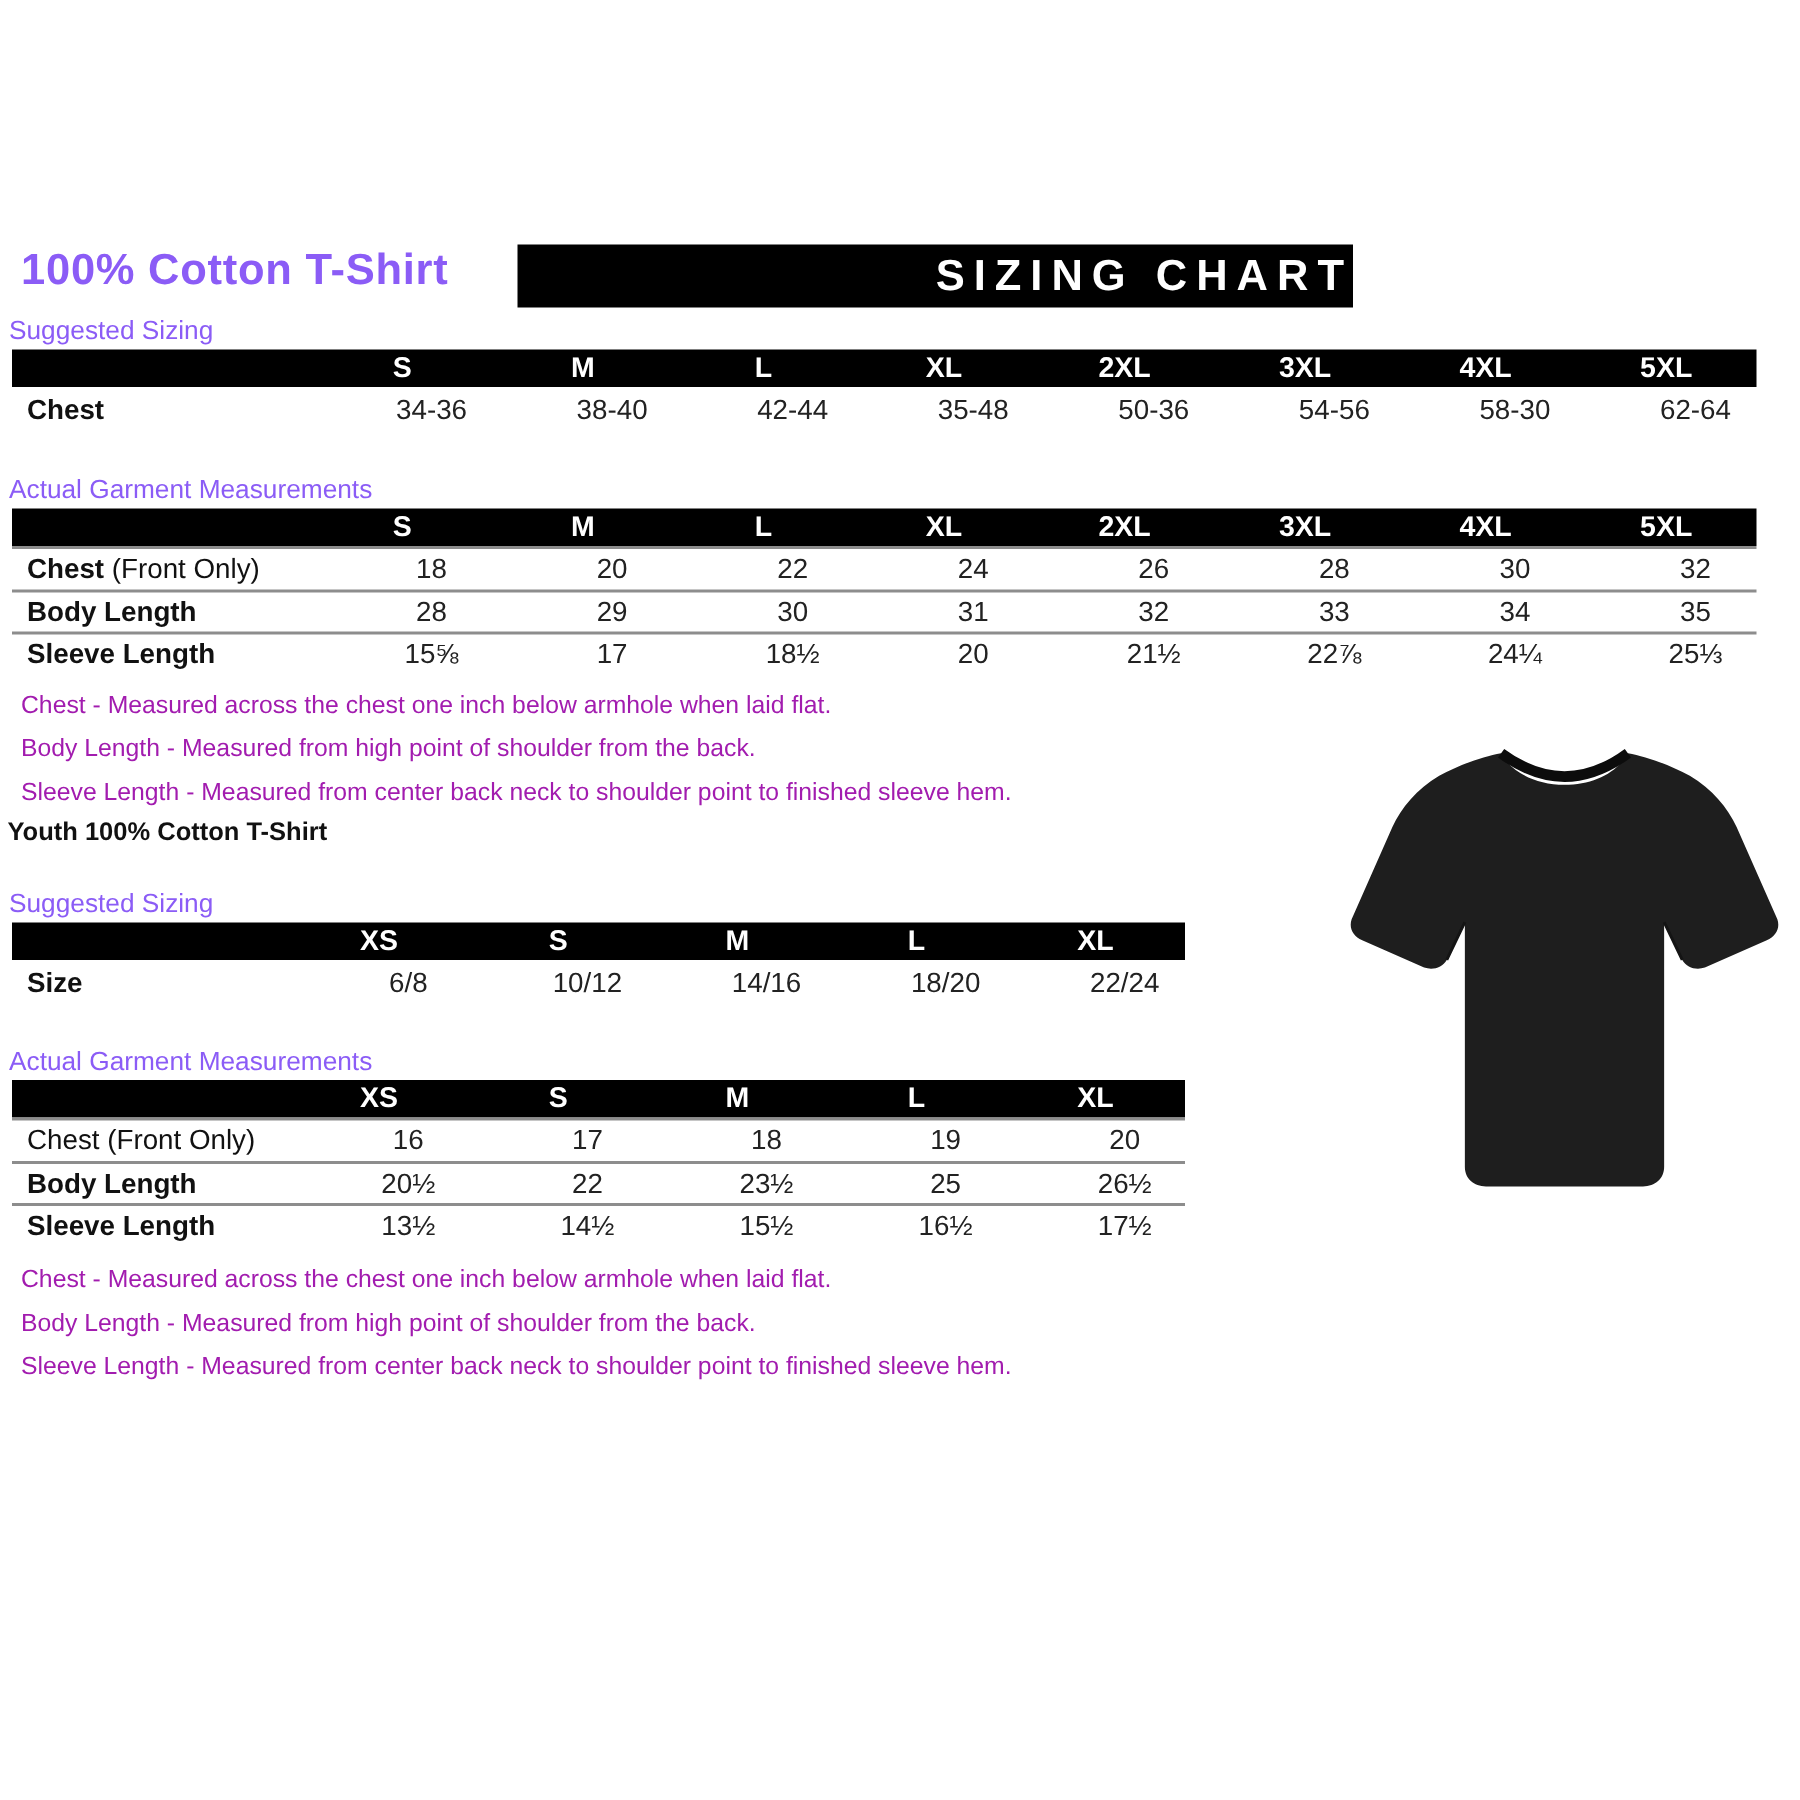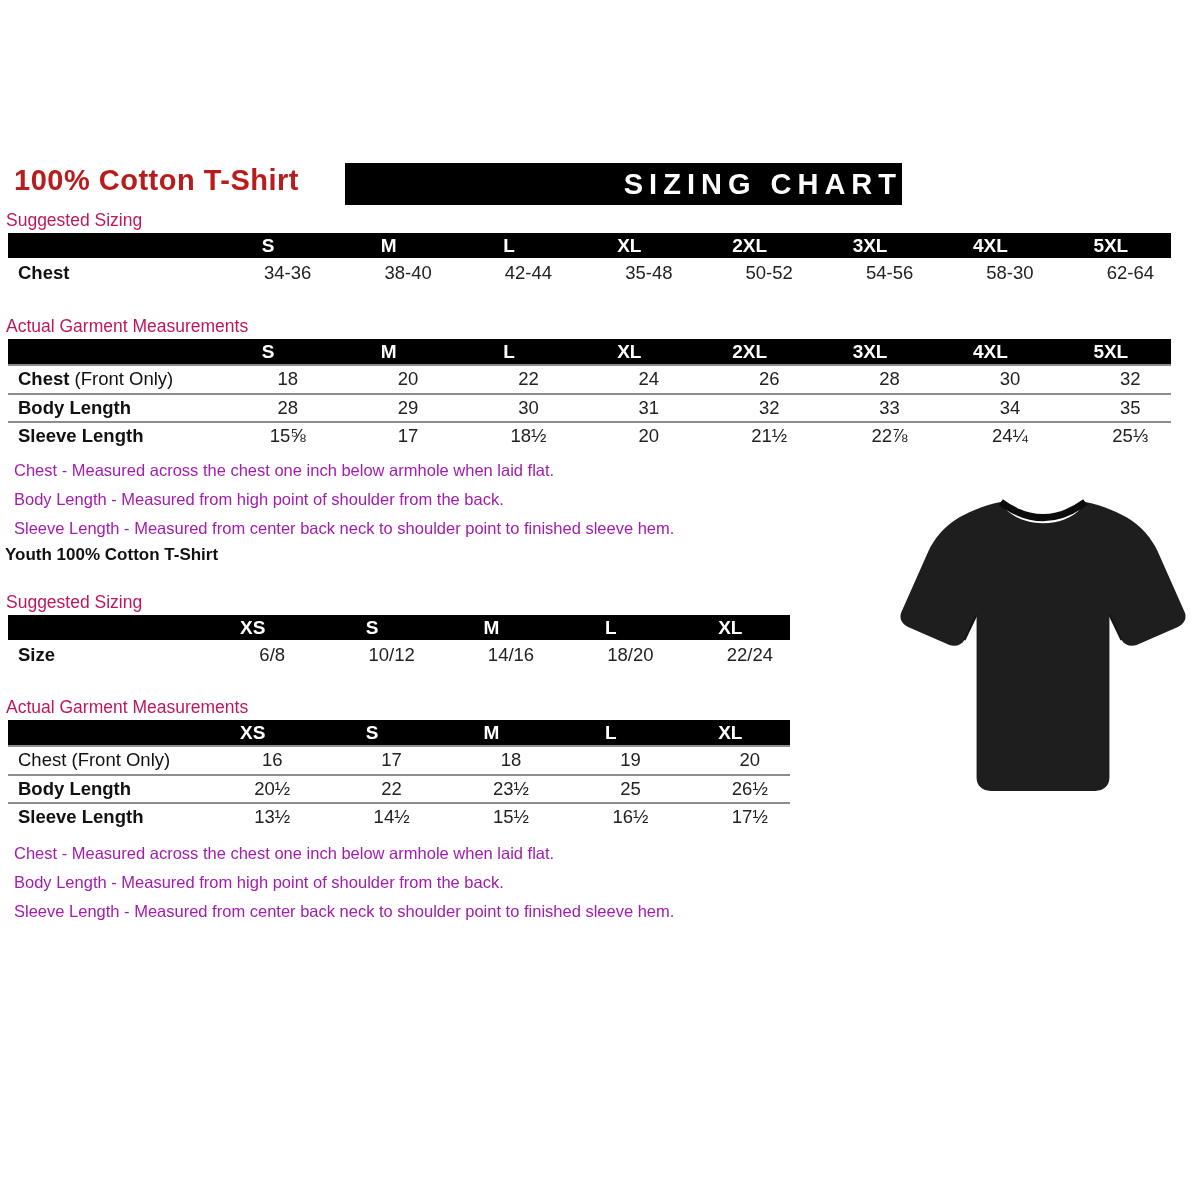--- a/index.html
+++ b/index.html
@@ -22,35 +22,35 @@
     background:#ffffff;
     overflow:hidden;
   }
   .abs{position:absolute;}
 
   .main-title{
     left:14px; top:164px;
     font-size:29px;
     font-weight:600;
     letter-spacing:0.5px;
-    color:#b91c1c;
+    color:#8b5cf6;
   }
   .banner{
     left:345px; top:163px;
     width:557px; height:42px;
     background:var(--bar);
     color:var(--bar_text);
     display:flex; align-items:center; justify-content:flex-end;
     font-size:29px;
     font-weight:800;
     letter-spacing:6px;
   }
   .section-label{
     font-size:17.5px;
-    color:#be185d;
+    color:#8b5cf6;
     text-align:right;
   }
   .youth-title{
     left:5px; top:545px;
     font-size:17px;
     font-weight:700;
     color:#111;
   }
 
   
@@ -113,21 +113,21 @@
         <div class="tcol">3XL</div>
         <div class="tcol">4XL</div>
         <div class="tcol">5XL</div>
       </div>
       <div class="trow">
         <div class="tlabel rowlab"><b>Chest</b></div>
         <div class="tval">34-36</div>
         <div class="tval">38-40</div>
         <div class="tval">42-44</div>
         <div class="tval">35-48</div>
-        <div class="tval">50-52</div>
+        <div class="tval">50-36</div>
         <div class="tval">54-56</div>
         <div class="tval">58-30</div>
         <div class="tval">62-64</div>
       </div>
     </div>
 
   <div class="abs section-label" style="left:6px;top:316px;">Actual Garment Measurements</div>
   <div class="abs sizetable w-adult lined" style="top:339px;">
       <div class="thead">
         <div class="tlabel"></div>

